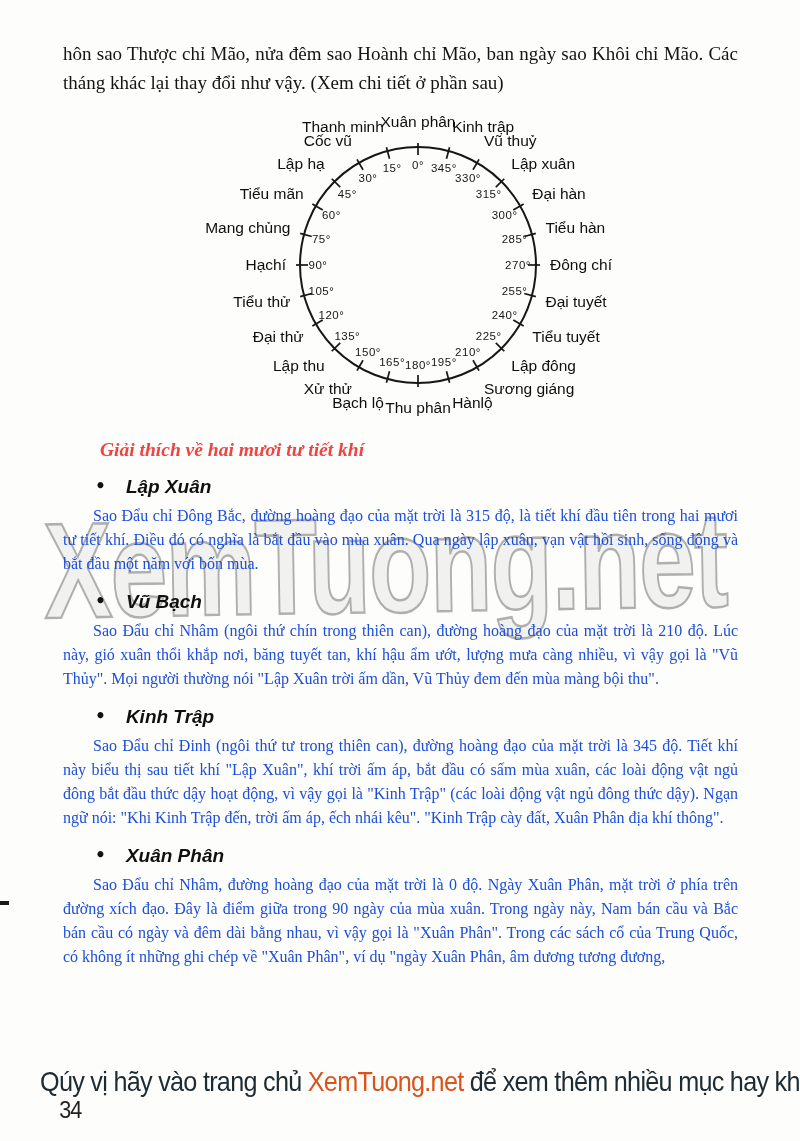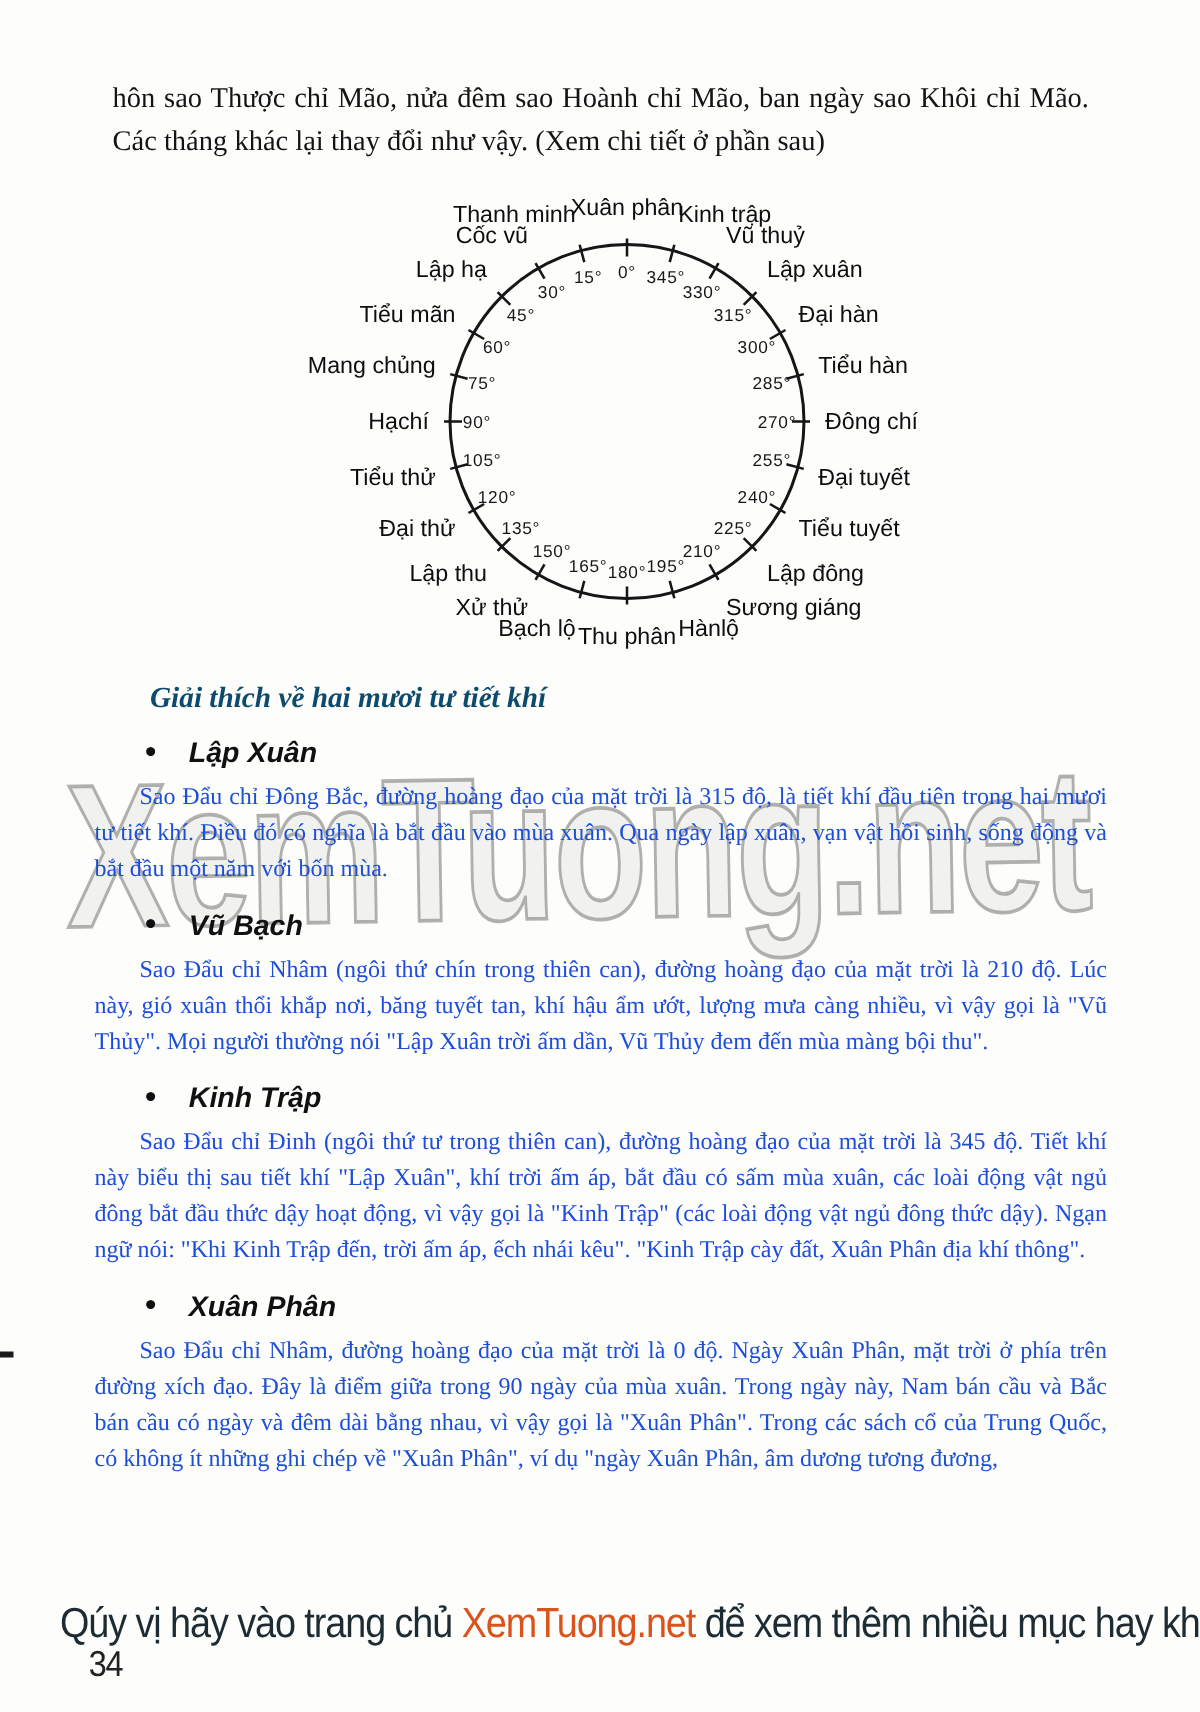--- a/index.html
+++ b/index.html
@@ -3,27 +3,27 @@
 <meta charset="utf-8">
 <style>
   html,body{margin:0;padding:0;}
   body{
     width:800px;height:1141px;position:relative;overflow:hidden;
     background:#fdfdfb;
     font-family:"Liberation Serif",serif;color:#131313;
   }
   .content{position:relative;z-index:2;padding:40px 62px 0 63px;}
   .intro{
-    font-size:19px;line-height:1.5;text-align:justify;margin:12px;color:#141414;
+    font-size:19px;line-height:1.5;text-align:justify;margin:0;color:#141414;
   }
   .diagram{position:relative;height:320px;margin:8px -62px 0 -63px;}
   .diagram svg{position:absolute;left:0;top:0;}
   .section-heading{
     font-size:19.5px;font-weight:bold;font-style:italic;
-    margin:14px 0 0 37px;color:#0c4a6e;
+    margin:14px 0 0 37px;color:#ef4444;
   }
   .entry-head{
     display:flex;align-items:baseline;margin:15px 0 0 32px;
     font-family:"Liberation Sans",sans-serif;font-weight:bold;font-style:italic;
     font-size:19px;color:#101010;
   }
   .bullet{
     font-family:"DejaVu Sans",sans-serif;font-style:normal;font-size:17px;
     margin-right:20px;position:relative;top:-1px;
   }

